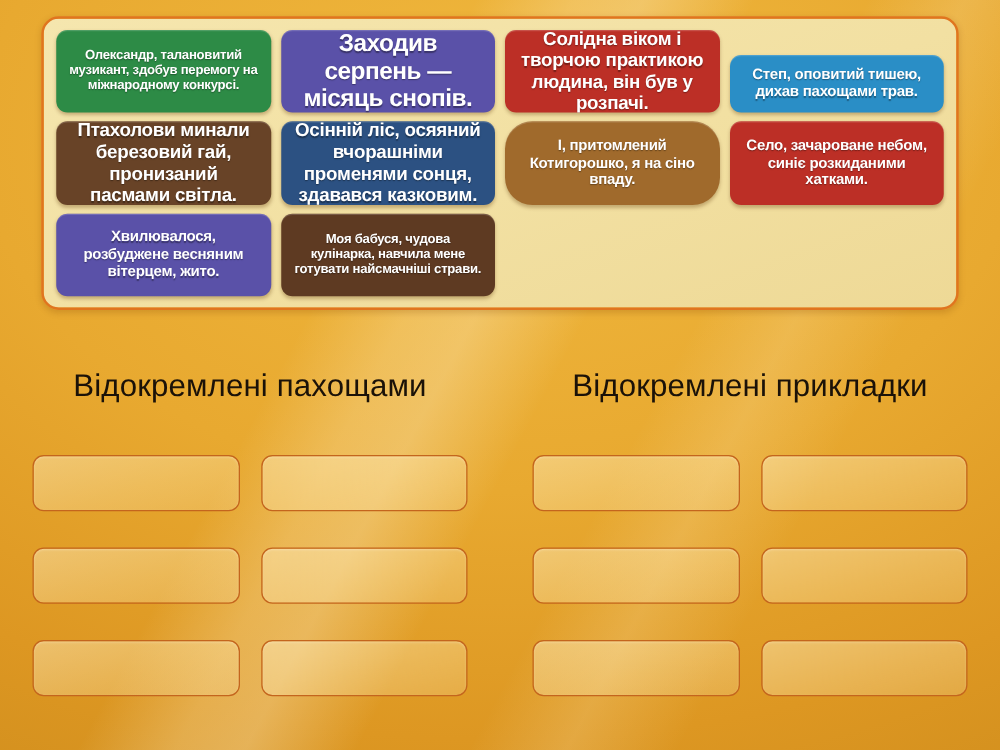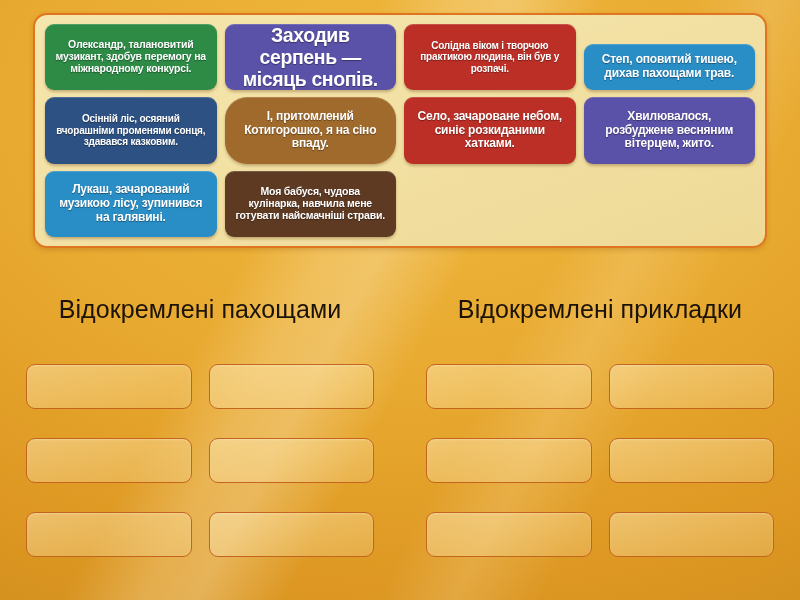--- a/index.html
+++ b/index.html
@@ -87,21 +87,21 @@
     user-select: none;
   }
 
   .tile-text {
     display: block;
     width: 100%;
   }
 
   
   .fs-10  { font-size: 10.5px; }
-  .fs-11  { font-size: 10px; }
+  .fs-11  { font-size: 15px; }
   .fs-12  { font-size: 12px;   }
   .fs-19  { font-size: 19.5px; letter-spacing: -0.4px; }
 
   
   #categories {
     position: absolute;
     left: 0;
     top: 295px;
     width: 800px;
     display: flex;
@@ -164,34 +164,34 @@
         </div>
         <div class="tile fs-19" style="background: rgb(90, 81, 168); justify-content: flex-end;">
           <span class="tile-text">Заходив серпень — місяць снопів.</span>
         </div>
         <div class="tile fs-11" style="background: rgb(188, 47, 38);">
           <span class="tile-text">Солідна віком і творчою практикою людина, він був у розпачі.</span>
         </div>
         <div class="tile fs-12" style="background: rgb(42, 142, 198); margin-top: 20px;">
           <span class="tile-text">Степ, оповитий тишею, дихав пахощами трав.</span>
         </div>
+        <div class="tile fs-11" style="background: rgb(104, 67, 39);">
+          <span class="tile-text">Птахолови минали березовий гай, пронизаний пасмами світла.</span>
+        </div>
         <div class="tile fs-11" style="background: rgb(44, 81, 130); text-align: center;">
           <span class="tile-text">Осінній ліс, осяяний вчорашніми променями сонця, здавався казковим.</span>
         </div>
         <div class="tile fs-12" style="background: rgb(160, 106, 44); border-radius: 22px;">
           <span class="tile-text">І, притомлений Котигорошко, я на сіно впаду.</span>
         </div>
         <div class="tile fs-12" style="background: rgb(188, 47, 38);">
           <span class="tile-text">Село, зачароване небом, синіє розкиданими хатками.</span>
         </div>
         <div class="tile fs-12" style="background: rgb(90, 81, 168);">
           <span class="tile-text">Хвилювалося, розбуджене весняним вітерцем, жито.</span>
-        </div>
-        <div class="tile fs-12" style="background: rgb(42, 142, 198);">
-          <span class="tile-text">Лукаш, зачарований музикою лісу, зупинився на галявині.</span>
         </div>
         <div class="tile fs-10" style="background: rgb(94, 58, 34);">
           <span class="tile-text">Моя бабуся, чудова кулінарка, навчила мене готувати найсмачніші страви.</span>
         </div>
       </div>
   </div>
 
   <div id="categories">
     <div class="category-col">
       <div class="category-title">Відокремлені пахощами</div>

